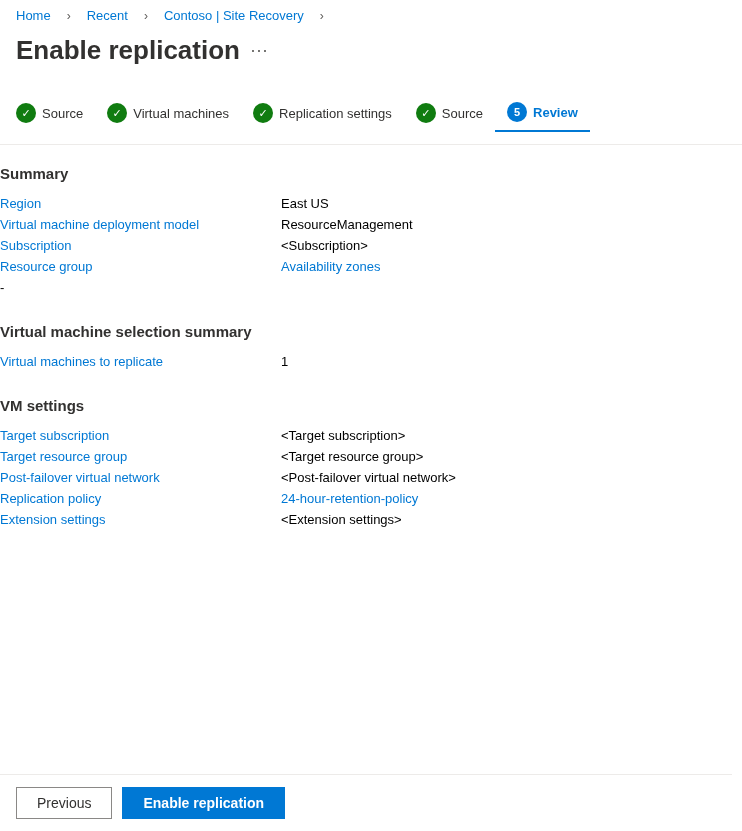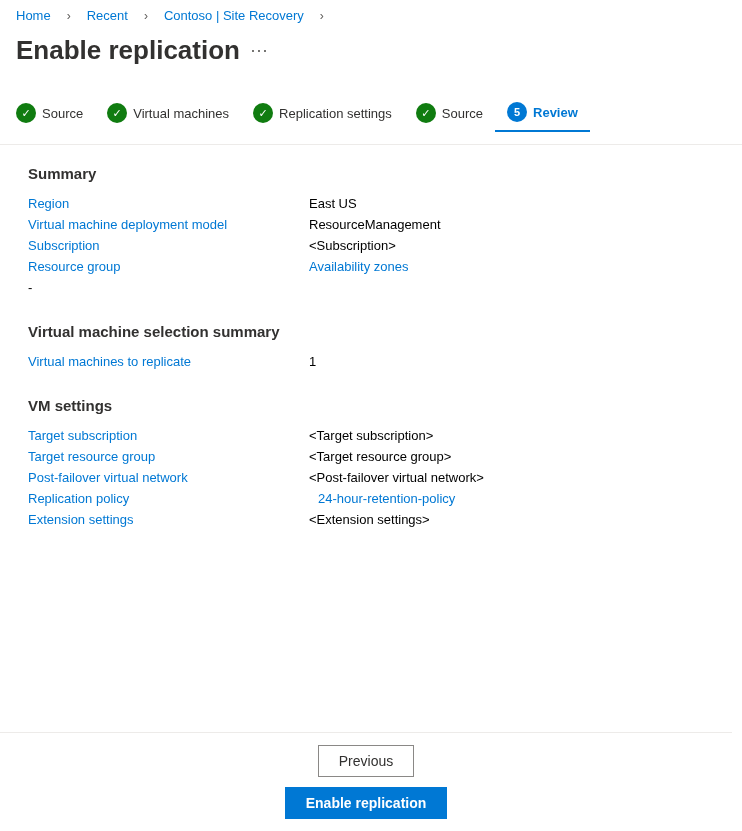--- a/index.html
+++ b/index.html
@@ -92,21 +92,21 @@
     }
     .step.active {
       border-bottom: 2px solid #0078d4;
       color: #0078d4;
       font-weight: 600;
     }
     .step-label { font-size: 13px; }
 
     
     .content {
-      padding: 20px 28px;
+      padding: 20px 0;
     }
 
     
     .section {
       margin-bottom: 28px;
     }
     .section-title {
       font-size: 15px;
       font-weight: 600;
       color: #323130;
@@ -134,21 +134,20 @@
       position: fixed;
       bottom: 0;
       left: 0;
       width: 732px;
       background: #fff;
       border-top: 1px solid #edebe9;
       padding: 12px 16px;
       display: flex;
       align-items: center;
       gap: 10px;
-      flex-direction: column;
     }
     .btn-previous {
       background: #fff;
       border: 1px solid #8a8886;
       color: #323130;
       padding: 7px 20px;
       font-size: 14px;
       cursor: pointer;
       font-family: 'Segoe UI', Arial, sans-serif;
     }
@@ -238,21 +237,21 @@
       <span class="summary-label">Target subscription</span>
       <span class="summary-value">&lt;Target subscription&gt;</span>
 
       <span class="summary-label">Target resource group</span>
       <span class="summary-value">&lt;Target resource group&gt;</span>
 
       <span class="summary-label">Post-failover virtual network</span>
       <span class="summary-value">&lt;Post-failover virtual network&gt;</span>
 
       <span class="summary-label">Replication policy</span>
-      <span class="summary-value" style="color: #0078d4; cursor: pointer; margin-left: 9px;">24-hour-retention-policy</span>
+      <span class="summary-value" style="color: #0078d4; cursor: pointer;">24-hour-retention-policy</span>
 
       <span class="summary-label">Extension settings</span>
       <span class="summary-value">&lt;Extension settings&gt;</span>
     </div>
   </div>
 
 </div>
 
 <div class="footer">
   <button class="btn-previous">Previous</button>

